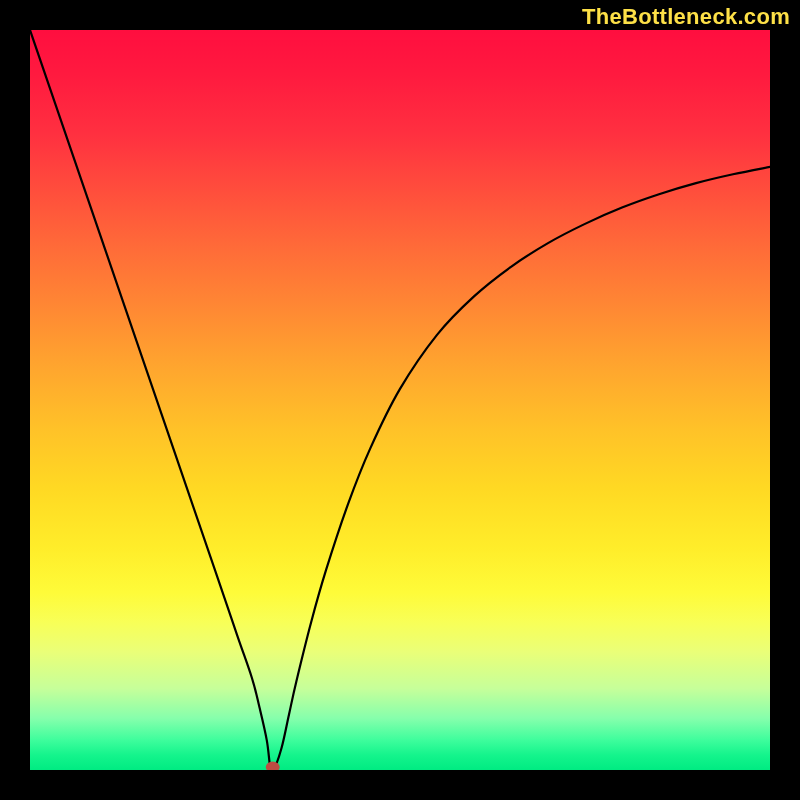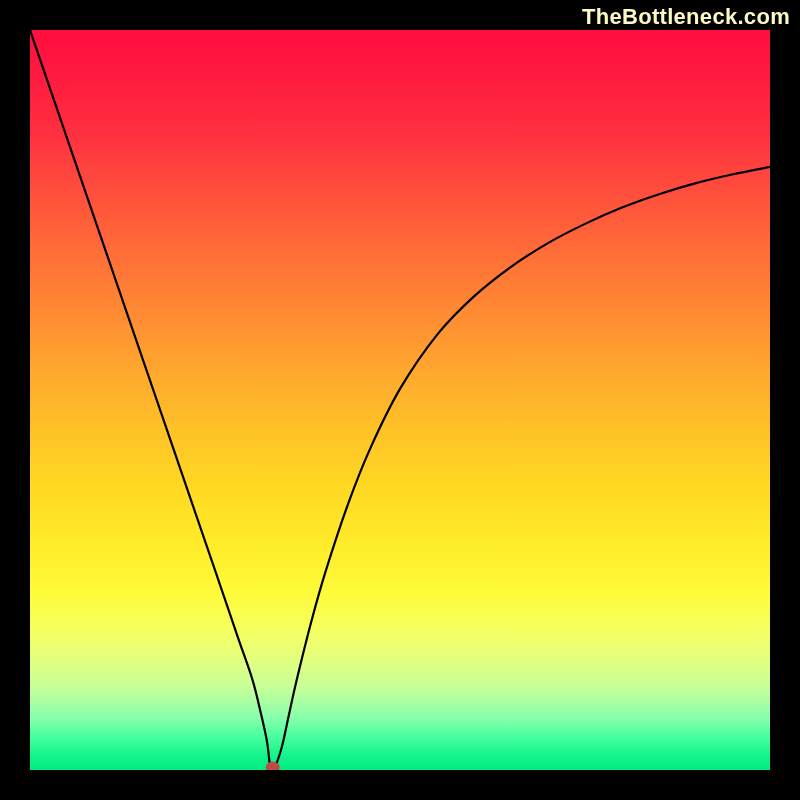--- a/index.html
+++ b/index.html
@@ -12,21 +12,21 @@
     height: 800px;
     background: #000;
     overflow: hidden;
     position: relative;
     font-family: Arial, Helvetica, sans-serif;
   }
   .watermark {
     position: absolute;
     top: 4px;
     right: 10px;
-    color: #fef9c3;
+    color: #fde047;
     font-size: 22px;
     font-weight: 600;
     letter-spacing: 0.3px;
     z-index: 10;
   }
   .plot-area {
     position: absolute;
     left: 30px;
     top: 30px;
     width: 740px;

